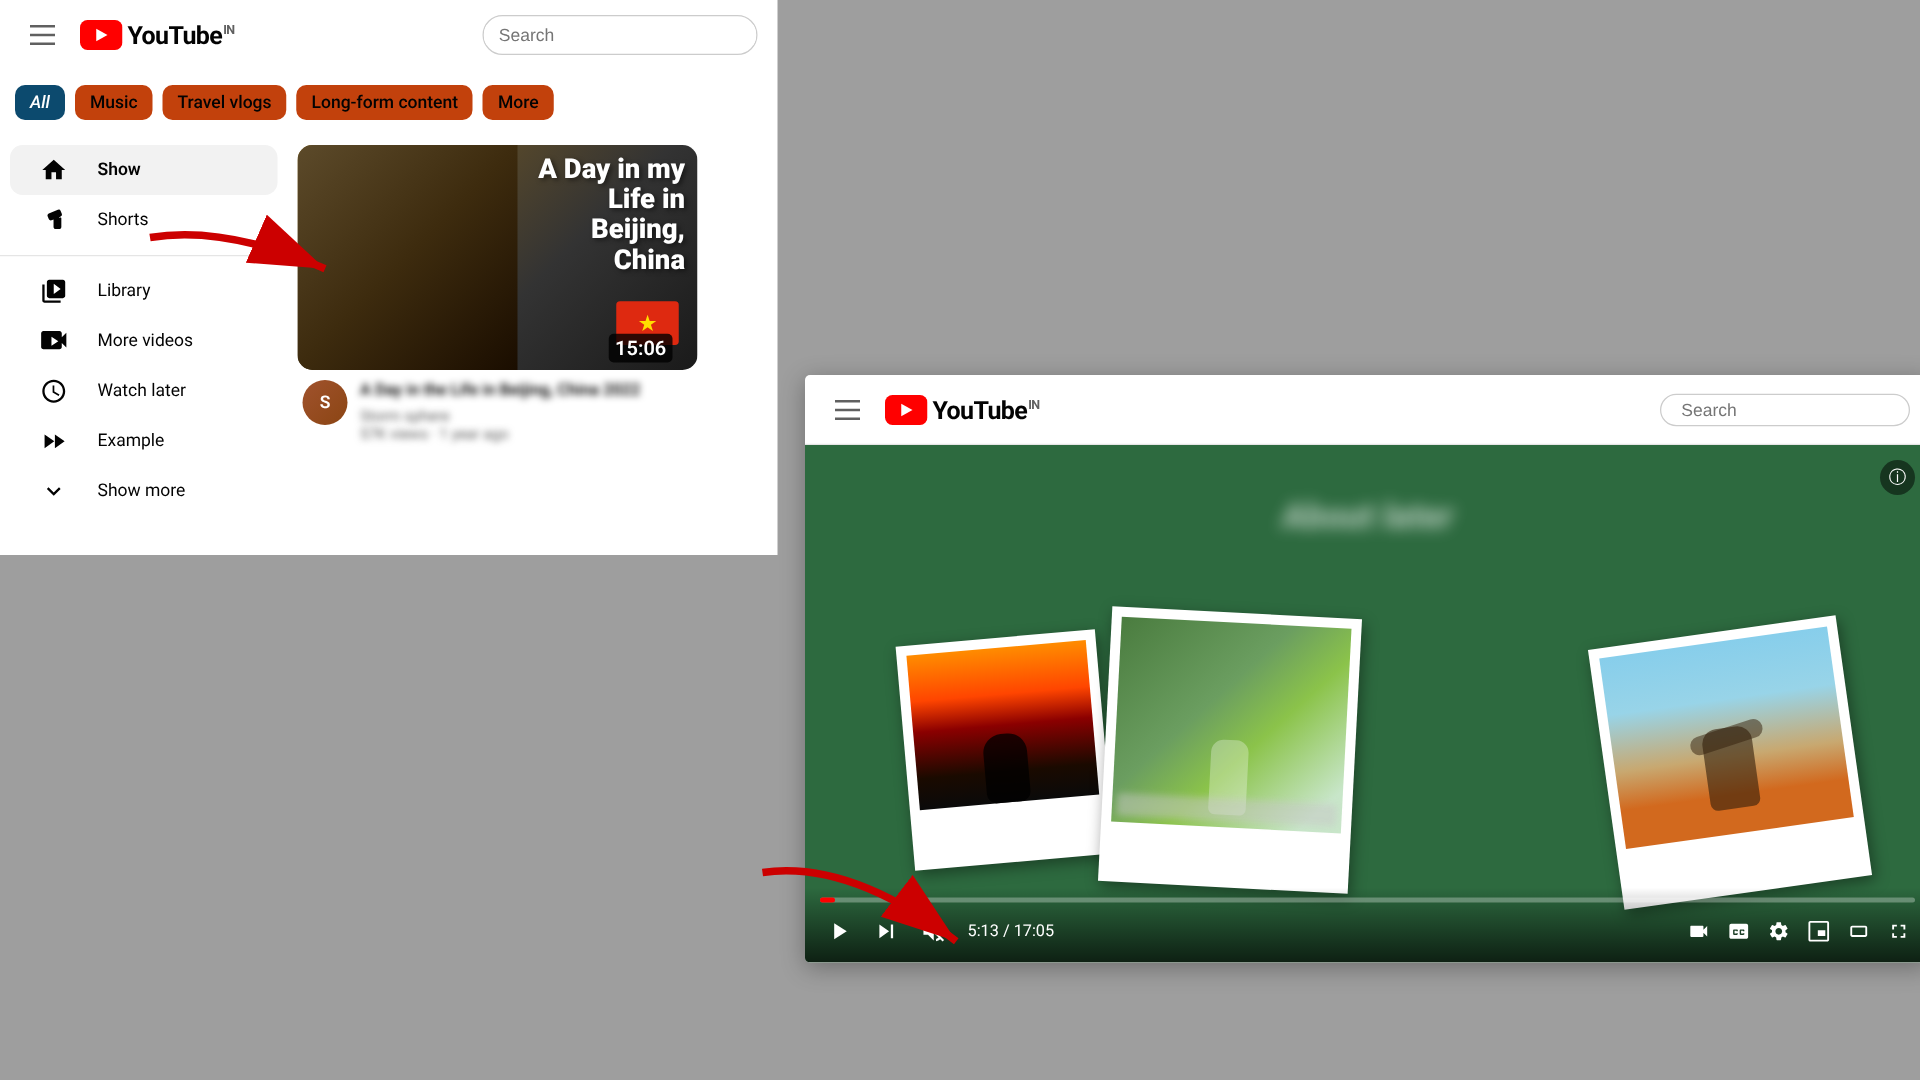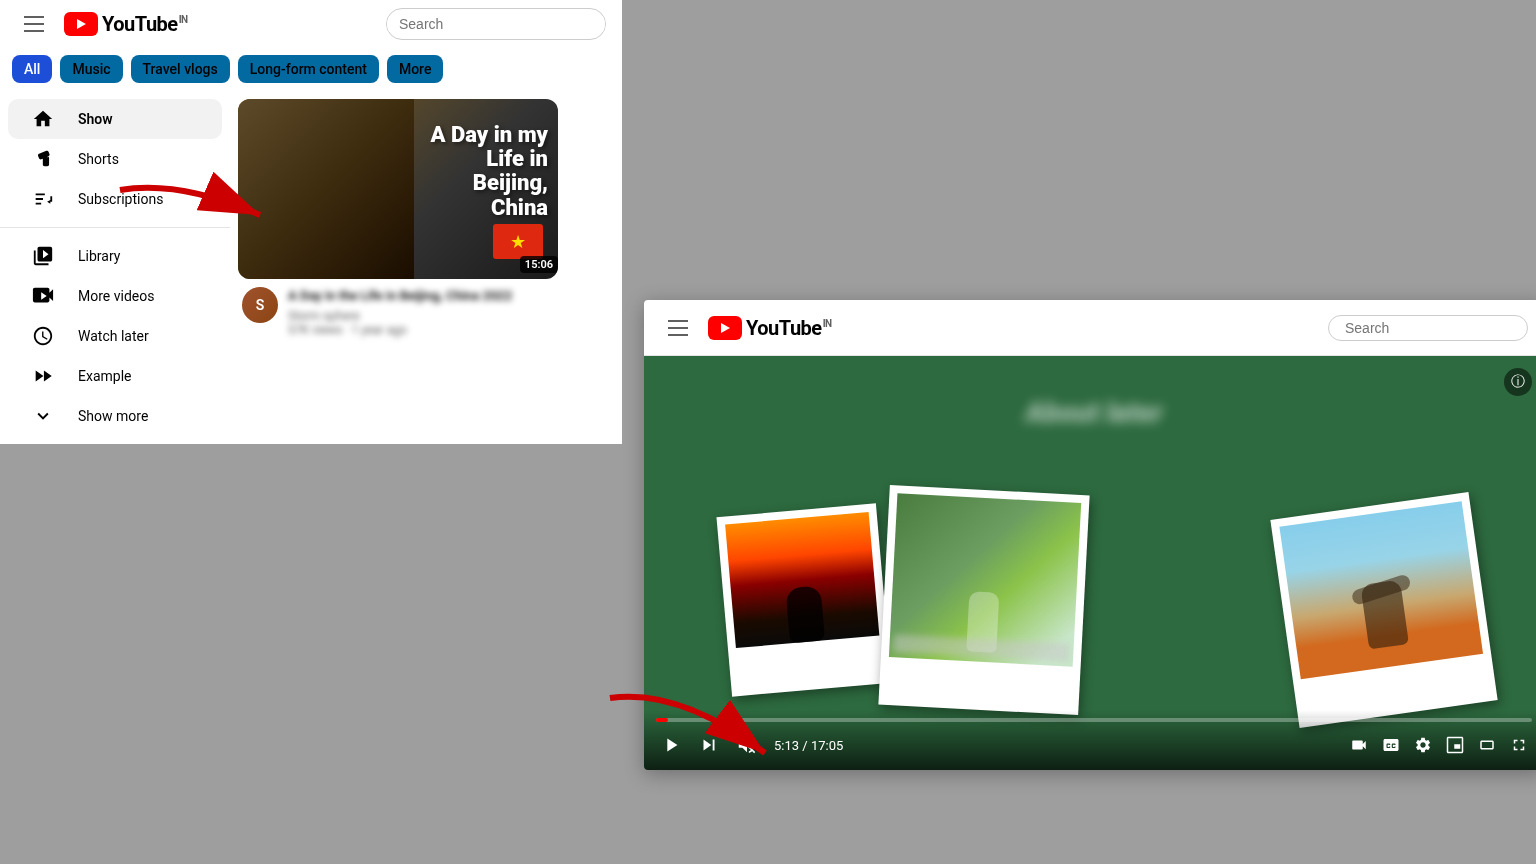--- a/index.html
+++ b/index.html
@@ -88,32 +88,33 @@
     
     .filter-chips {
       display: flex;
       align-items: center;
       padding: 0 12px;
       gap: 8px;
       height: 52px;
       overflow: hidden;
     }
     .chip {
-      background: #0369a1;
+      background: #c2410c;
       border-radius: 8px;
       padding: 6px 12px;
       font-size: 14px;
       font-weight: 500;
       color: #030303;
       cursor: pointer;
       white-space: nowrap;
     }
     .chip.active {
-      background: #1d4ed8;
+      background: #0c4a6e;
       color: #fff;
+      font-style: italic;
     }
 
     
     .main-content {
       display: flex;
       flex: 1;
     }
 
     
     .sidebar {
@@ -172,36 +173,36 @@
       overflow: hidden;
     }
     .thumbnail-bg {
       width: 100%;
       height: 100%;
       background: linear-gradient(135deg, #8B6914 0%, #5a4a2a 30%, #333 60%, #1a1a1a 100%);
       position: relative;
     }
     .thumbnail-overlay-text {
       position: absolute;
-      top: 24px;
+      top: 8px;
       right: 10px;
       color: white;
       font-size: 22px;
       font-weight: 900;
       line-height: 1.1;
       text-align: right;
       text-shadow: 2px 2px 4px rgba(0,0,0,0.5);
     }
     .thumbnail-duration {
       position: absolute;
       bottom: 6px;
-      right: 0;
+      right: 20px;
       background: rgba(0,0,0,0.8);
       color: white;
-      font-size: 11px;
+      font-size: 16px;
       padding: 2px 5px;
       border-radius: 4px;
       font-weight: 600;
     }
     .video-info {
       display: flex;
       gap: 10px;
       padding: 0 4px;
     }
     .channel-avatar {
@@ -485,28 +486,20 @@
 
       <div class="sidebar-item">
         <span class="sidebar-icon">
           <svg viewBox="0 0 24 24" width="22" height="22" fill="#030303">
               <path d="M17.77 10.32l-1.2-.5L18 9c.96-.39 1.41-1.47 1.02-2.43l-.99-2.43a1.847 1.847 0 00-2.43-1.01l-7.91 3.19c-.97.39-1.43 1.47-1.03 2.44l.99 2.44c.3.75 1.03 1.22 1.81 1.22.21 0 .42-.04.62-.12l1.73-.7v6.4c0 1.04.84 1.88 1.88 1.88h3.06c1.04 0 1.88-.84 1.88-1.88v-7.56c0-.38-.23-.74-.59-.89l-.33-.12z"></path>
             </svg>
         </span>
         <span class="sidebar-label">Shorts</span>
       </div>
 
-      <div class="sidebar-item">
-        <span class="sidebar-icon">
-          <svg viewBox="0 0 24 24" width="22" height="22" fill="#030303">
-              <path d="M10 18v-2H4v2h6zm4-12H4v2h10V6zm2.5 9l3.5 2.1V15H22V9h-2v4.1L16.5 15zM4 13h8v-2H4v2z"></path>
-            </svg>
-        </span>
-        <span class="sidebar-label">Subscriptions</span>
-      </div>
       <div class="sidebar-divider"></div>
 
       <div class="sidebar-item">
         <span class="sidebar-icon">
           <svg viewBox="0 0 24 24" width="22" height="22" fill="#030303">
               <path d="M4 6H2v14c0 1.1.9 2 2 2h14v-2H4V6zm16-4H8c-1.1 0-2 .9-2 2v12c0 1.1.9 2 2 2h12c1.1 0 2-.9 2-2V4c0-1.1-.9-2-2-2zm-8 12.5v-9l6 4.5-6 4.5z"></path>
             </svg>
         </span>
         <span class="sidebar-label">Library</span>
       </div>

